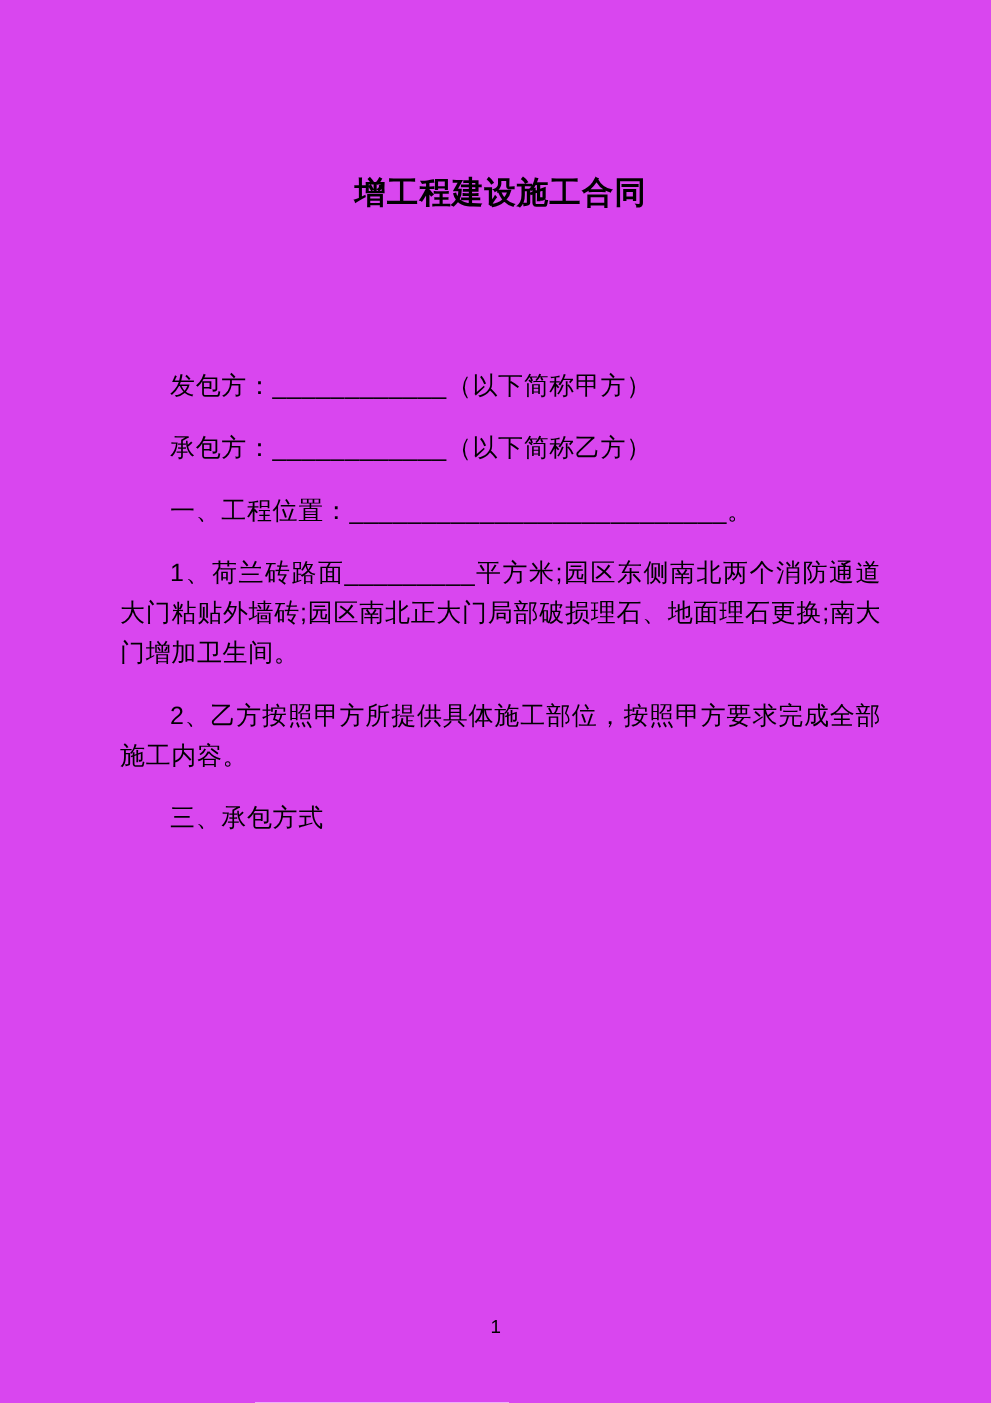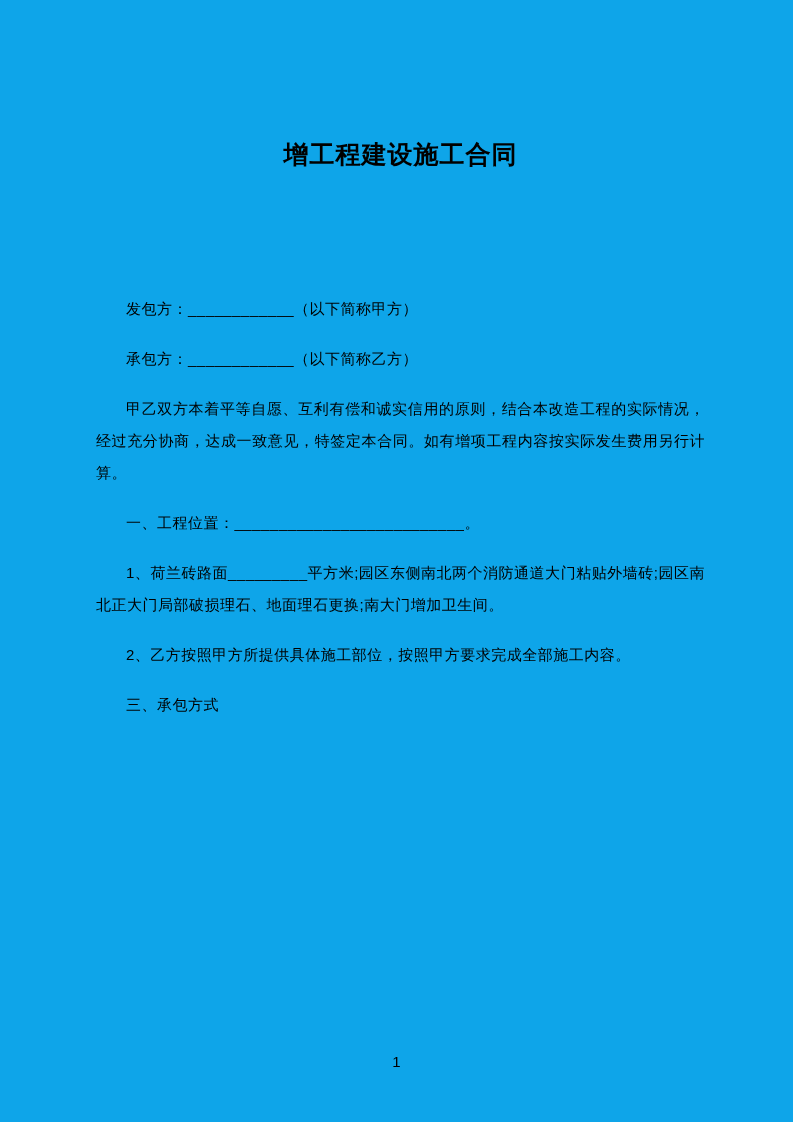--- a/index.html
+++ b/index.html
@@ -5,38 +5,38 @@
   html, body {
     margin: 0;
     padding: 0;
     background: #ffffff;
   }
   .doc-page {
     position: relative;
     width: 793px;
     height: 1122px;
     margin: 0 auto;
-    background: #0ea5e9;
+    background: #d946ef;
     color: #000000;
     font-family: "Liberation Sans", "DejaVu Sans", sans-serif;
     box-sizing: border-box;
     padding: 142px 88px 0 96px;
     overflow: hidden;
   }
   .doc-title {
     margin: 0 0 126px 0;
     text-align: center;
     font-size: 25px;
     font-weight: bold;
     line-height: 1;
     letter-spacing: 1px;
   }
   .para {
     margin: 0 0 18px 0;
-    font-size: 15px;
+    font-size: 20px;
     line-height: 32px;
     text-align: justify;
     text-indent: 2em;
     letter-spacing: 0.5px;
     word-break: break-all;
   }
   .page-number {
     position: absolute;
     bottom: 52px;
     left: 0;
@@ -50,21 +50,20 @@
 <body>
 
 <div class="doc-page">
 
   <h1 class="doc-title">增工程建设施工合同</h1>
 
   <p class="para">发包方：____________（以下简称甲方）</p>
 
   <p class="para">承包方：____________（以下简称乙方）</p>
 
-  <p class="para">甲乙双方本着平等自愿、互利有偿和诚实信用的原则，结合本改造工程的实际情况，经过充分协商，达成一致意见，特签定本合同。如有增项工程内容按实际发生费用另行计算。</p>
 
   <p class="para">一、工程位置：__________________________。</p>
 
 
   <p class="para">1、荷兰砖路面_________平方米;园区东侧南北两个消防通道大门粘贴外墙砖;园区南北正大门局部破损理石、地面理石更换;南大门增加卫生间。</p>
 
   <p class="para">2、乙方按照甲方所提供具体施工部位，按照甲方要求完成全部施工内容。</p>
 
 
   <p class="para">三、承包方式</p>

